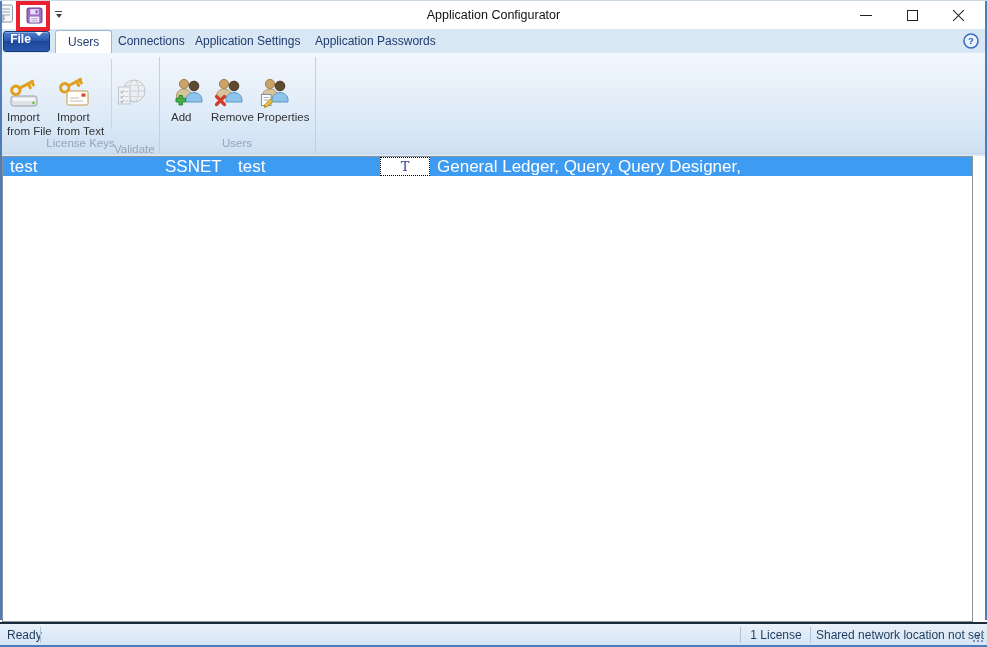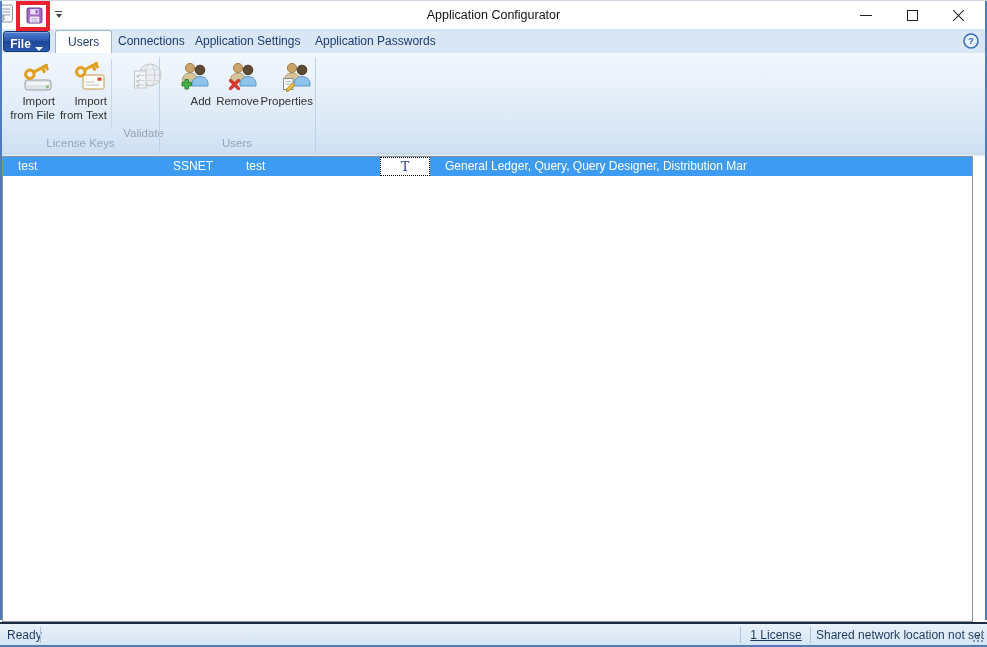--- a/index.html
+++ b/index.html
@@ -37,73 +37,73 @@
   .glyph-close:before, .glyph-close:after { content:""; position:absolute; left:-1px; top:6px;
     width:15px; height:1px; background:#222; }
   .glyph-close:before { transform:rotate(45deg); }
   .glyph-close:after  { transform:rotate(-45deg); }
 
   
   #tabrow { position:absolute; left:2px; top:28px; width:983px; height:24px; background:#d9e6f4; }
   #file-button { position:absolute; left:1px; top:2px; width:47px; height:21px;
     background: linear-gradient(180deg,#4e7fd0 0%, #2c58ae 45%, #1d4697 50%, #2a58b0 100%);
     border:1px solid #163a74; border-radius:3px; color:#fff; font-weight:bold; font-size:12px;
-    display:flex; align-items:flex-end; justify-content:center; gap:4px; cursor:pointer;
+    display:flex; align-items:flex-start; justify-content:center; gap:4px; cursor:pointer;
     box-shadow: inset 0 1px 0 rgba(255,255,255,.35); }
   #file-button .caret { width:0; height:0; border-left:4px solid transparent;
     border-right:4px solid transparent; border-top:4px solid #fff; }
   .tab { position:absolute; top:1px; height:23px; line-height:23px; text-align:center;
     font-size:12px; color:#1e3c6e; cursor:pointer; padding:0 12px; }
   .tab.active { background:#fff; border:1px solid #9ab8dd; border-bottom:none;
     border-radius:3px 3px 0 0; }
   #tab-users { left:53px; }
   #tab-connections { left:104px; }
   #tab-appsettings { left:181px; }
   #tab-apppasswords { left:301px; }
   #help-button { position:absolute; right:6px; top:4px; width:16px; height:16px; cursor:pointer; }
 
   
   #ribbon { position:absolute; left:2px; top:52px; width:983px; height:101px;
     background: linear-gradient(180deg,#f2f7fd 0%, #e6eff9 40%, #d8e7f6 78%, #cfe0f2 100%);
     border-bottom:1px solid #c3d5e8; }
   .ribbon-sep { position:absolute; top:4px; width:1px; height:122px; background:#bed2e6; top:4px; }
   .btn-sep { position:absolute; top:6px; width:1px; height:70px; background:#c6d7e9; }
-  .ribbon-btn { position:absolute; top:4px; display:flex; flex-direction:column; align-items:flex-end;
+  .ribbon-btn { position:absolute; top:20px; display:flex; flex-direction:column; align-items:flex-start;
     cursor:pointer; padding-top:3px; border-radius:3px; }
   .ribbon-btn .icon { width:34px; height:34px; }
   .ribbon-btn .lbl { font-size:11.5px; color:#333; line-height:14px; text-align:center; }
   .ribbon-btn.disabled { cursor:default; }
   .ribbon-btn.disabled .lbl { color:#9aa4ae; }
   .ribbon-btn.disabled .icon { filter:grayscale(1) opacity(.65); }
   .group-label { position:absolute; top:84px; font-size:11.5px; color:#93a5bd; text-align:center; }
 
   
   #grid { position:absolute; left:2px; top:155px; width:971px; height:466px;
     background:#fff; border:1px solid #8a929c; }
   #grid-header { display:flex; height:24px; background:#fff; border-bottom:1px solid #ccd1d8; }
   .hcell { font-size:12px; color:#000; line-height:23px; padding-left:7px;
     border-right:1px solid #d5dae0; overflow:hidden; white-space:nowrap; cursor:pointer; }
   .hcell:last-child { border-right:none; }
   #grid-row { display:flex; height:19px; background:#3d9bf2; color:#fff; cursor:pointer; }
-  .rcell { font-size:12px; line-height:19px; padding-left:15px; overflow:hidden; white-space:nowrap; }
+  .rcell { font-size:17px; line-height:19px; padding-left:7px; overflow:hidden; white-space:nowrap; }
   .c0 { width:155px; } .c1 { width:73px; } .c2 { width:149px; }
   .c3 { width:50px; }  .c4 { width:225px; } .c5 { width:317px; }
   #status-cell { padding:0; display:flex; align-items:center; justify-content:center;
     background:#fff; border:1px dotted #000; color:#2b3c9c;
     font-family:"DejaVu Serif", serif; font-size:13px; }
   #right-gutter { position:absolute; left:974px; top:155px; width:11px; height:466px; background:#fff; }
   #ribbon-gap { position:absolute; left:2px; top:153px; width:983px; height:2px; background:#d9e6f4; }
 
   
   #statusbar { position:absolute; left:0px; top:621px; width:987px; height:24px;
     background: linear-gradient(180deg,#e9f1fa 0%, #d5e4f4 100%);
     border-top:2px solid #1c2b3d; font-size:12px; color:#1d3a5f; z-index:40; }
   .sb-sep { position:absolute; top:3px; width:1px; height:16px; background:#aec3da; }
   #sb-ready { position:absolute; left:7px; top:0; line-height:22px; }
-  #sb-license { position:absolute; left:744px; width:64px; top:0; line-height:22px; text-align:center;text-decoration:underline; }
+  #sb-license { position:absolute; left:744px; width:64px; top:0; line-height:22px; text-align:center; }
   #sb-network { position:absolute; left:816px; top:0; line-height:22px; }
   #sb-grip { position:absolute; right:4px; bottom:4px; width:10px; height:10px; }
   #sb-grip i { position:absolute; width:2px; height:2px; background:#7e93ad; }
   #sb-grip i:nth-child(1){ right:0; bottom:0; }
   #sb-grip i:nth-child(2){ right:0; bottom:4px; }
   #sb-grip i:nth-child(3){ right:4px; bottom:0; }
   #sb-grip i:nth-child(4){ right:0; bottom:8px; }
   #sb-grip i:nth-child(5){ right:8px; bottom:0; }
   #sb-grip i:nth-child(6){ right:4px; bottom:4px; }
 </style>

